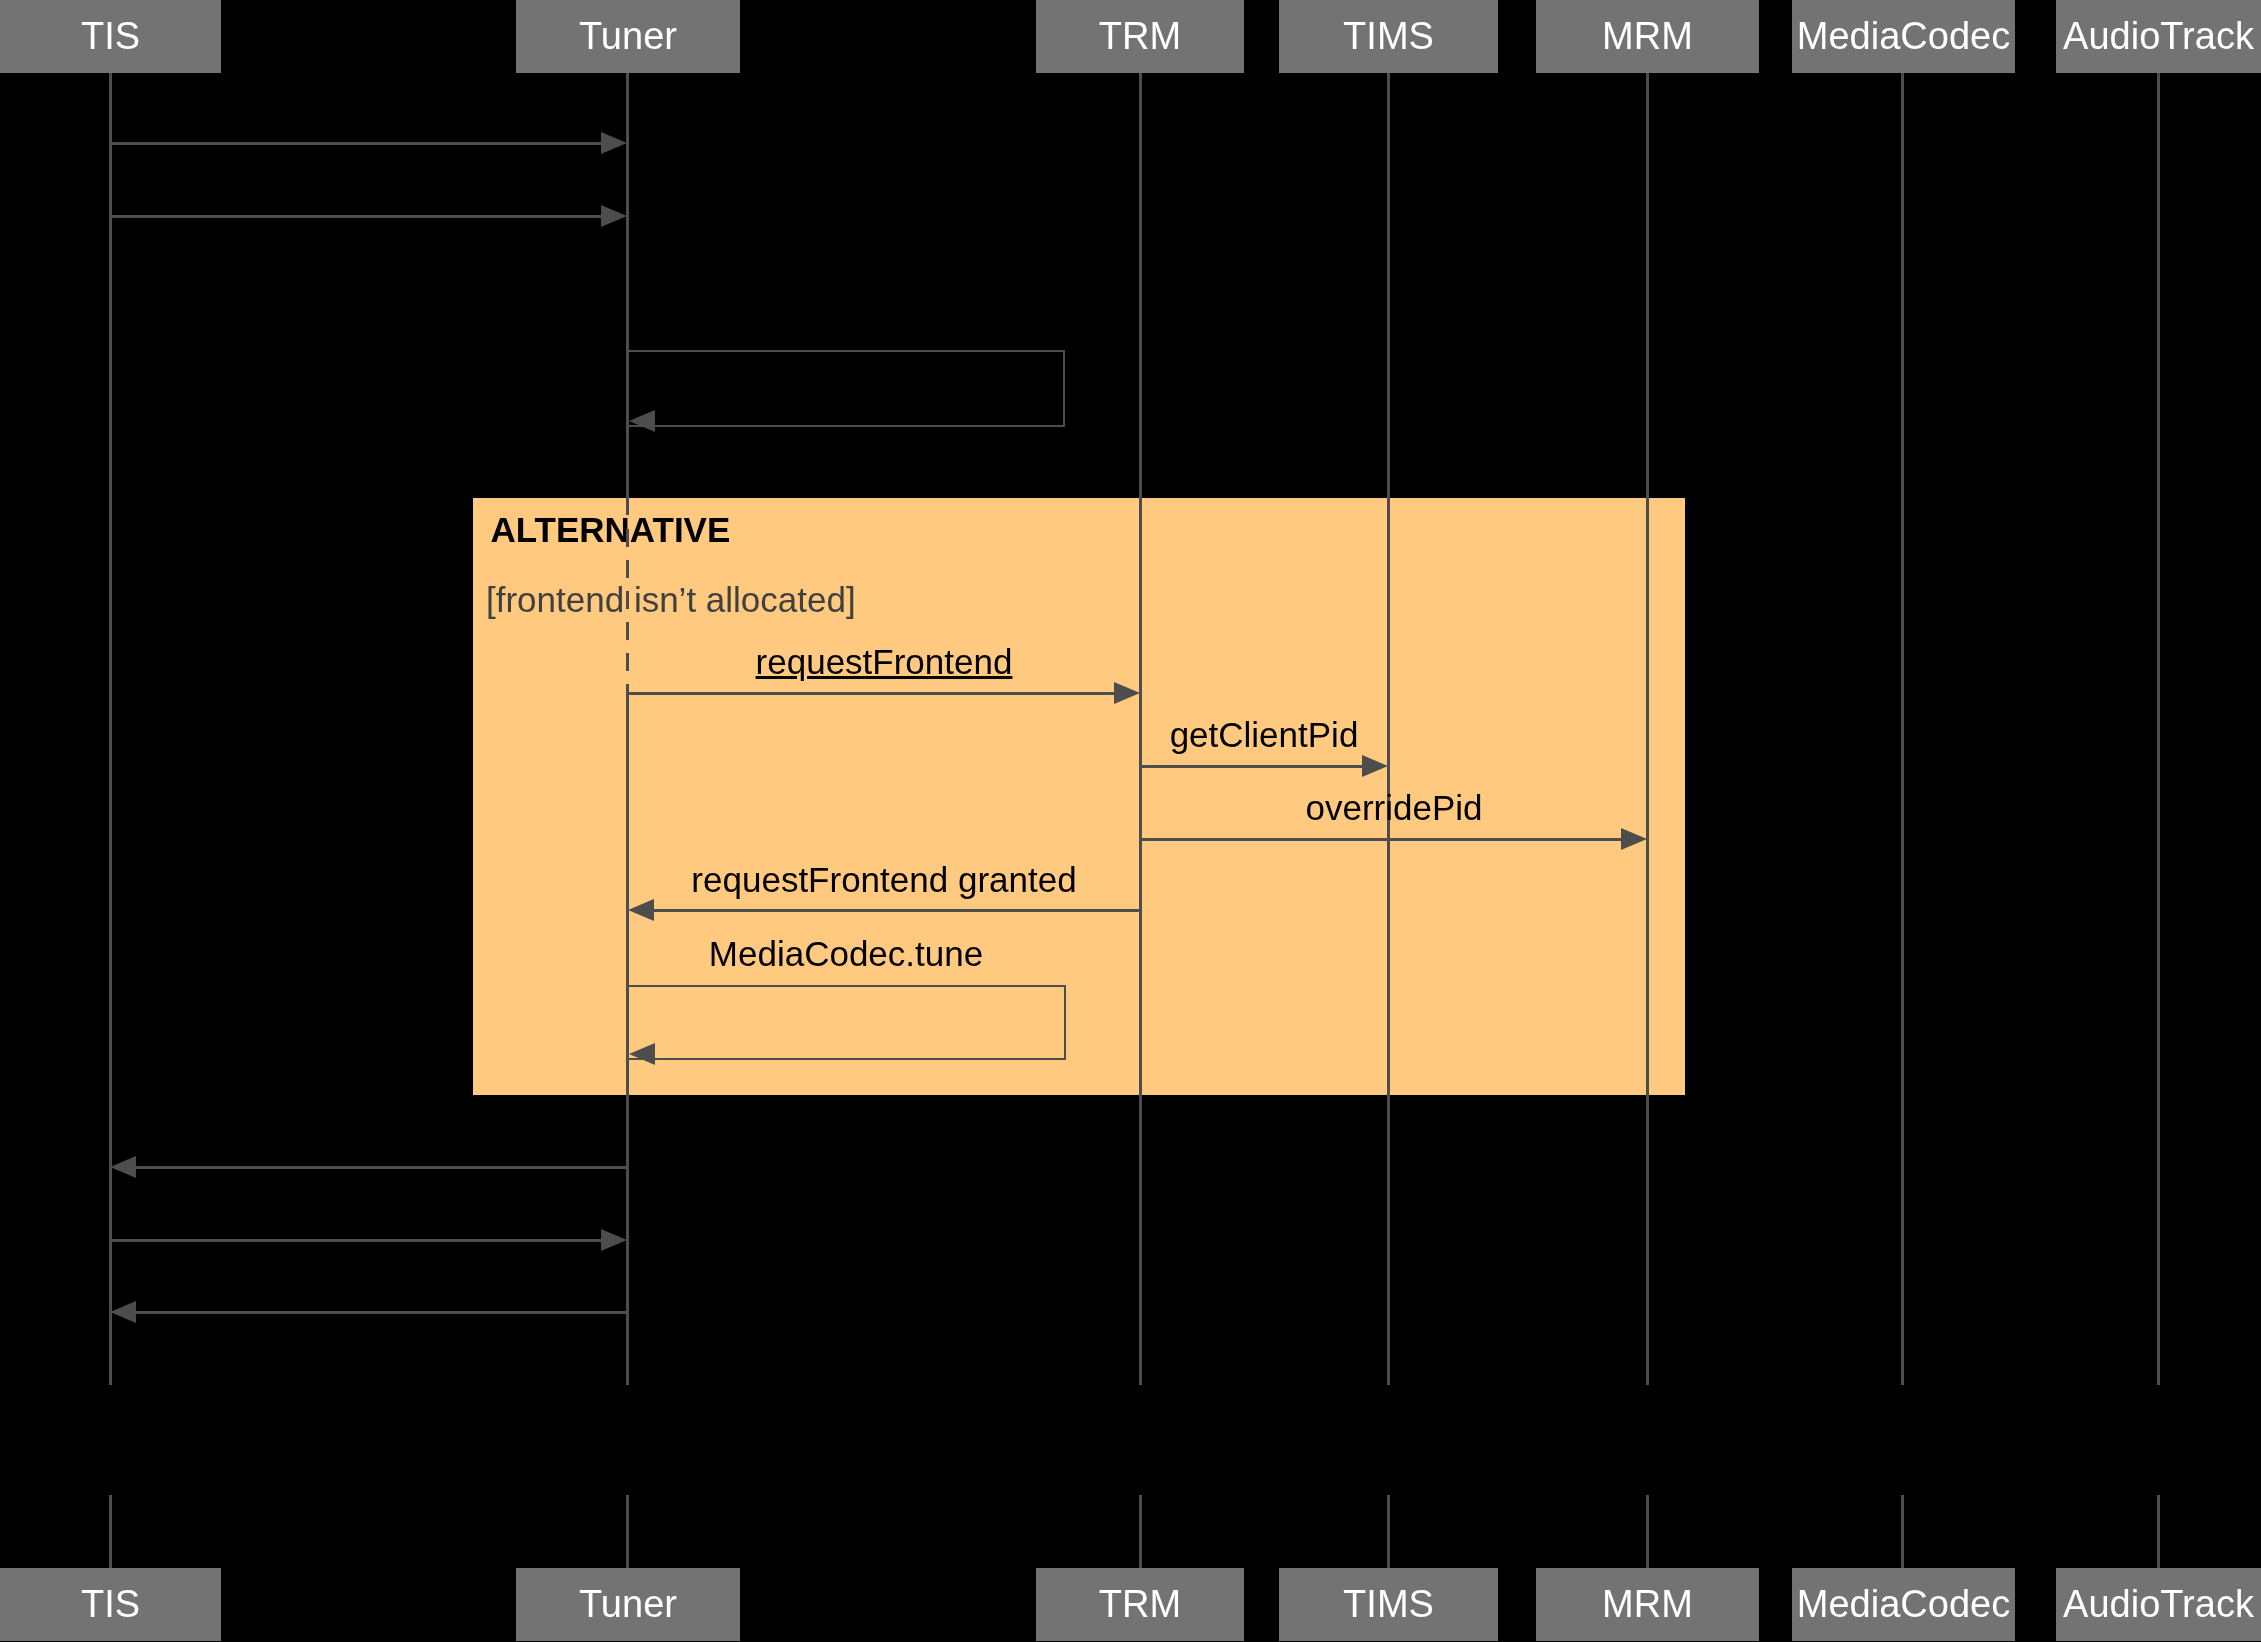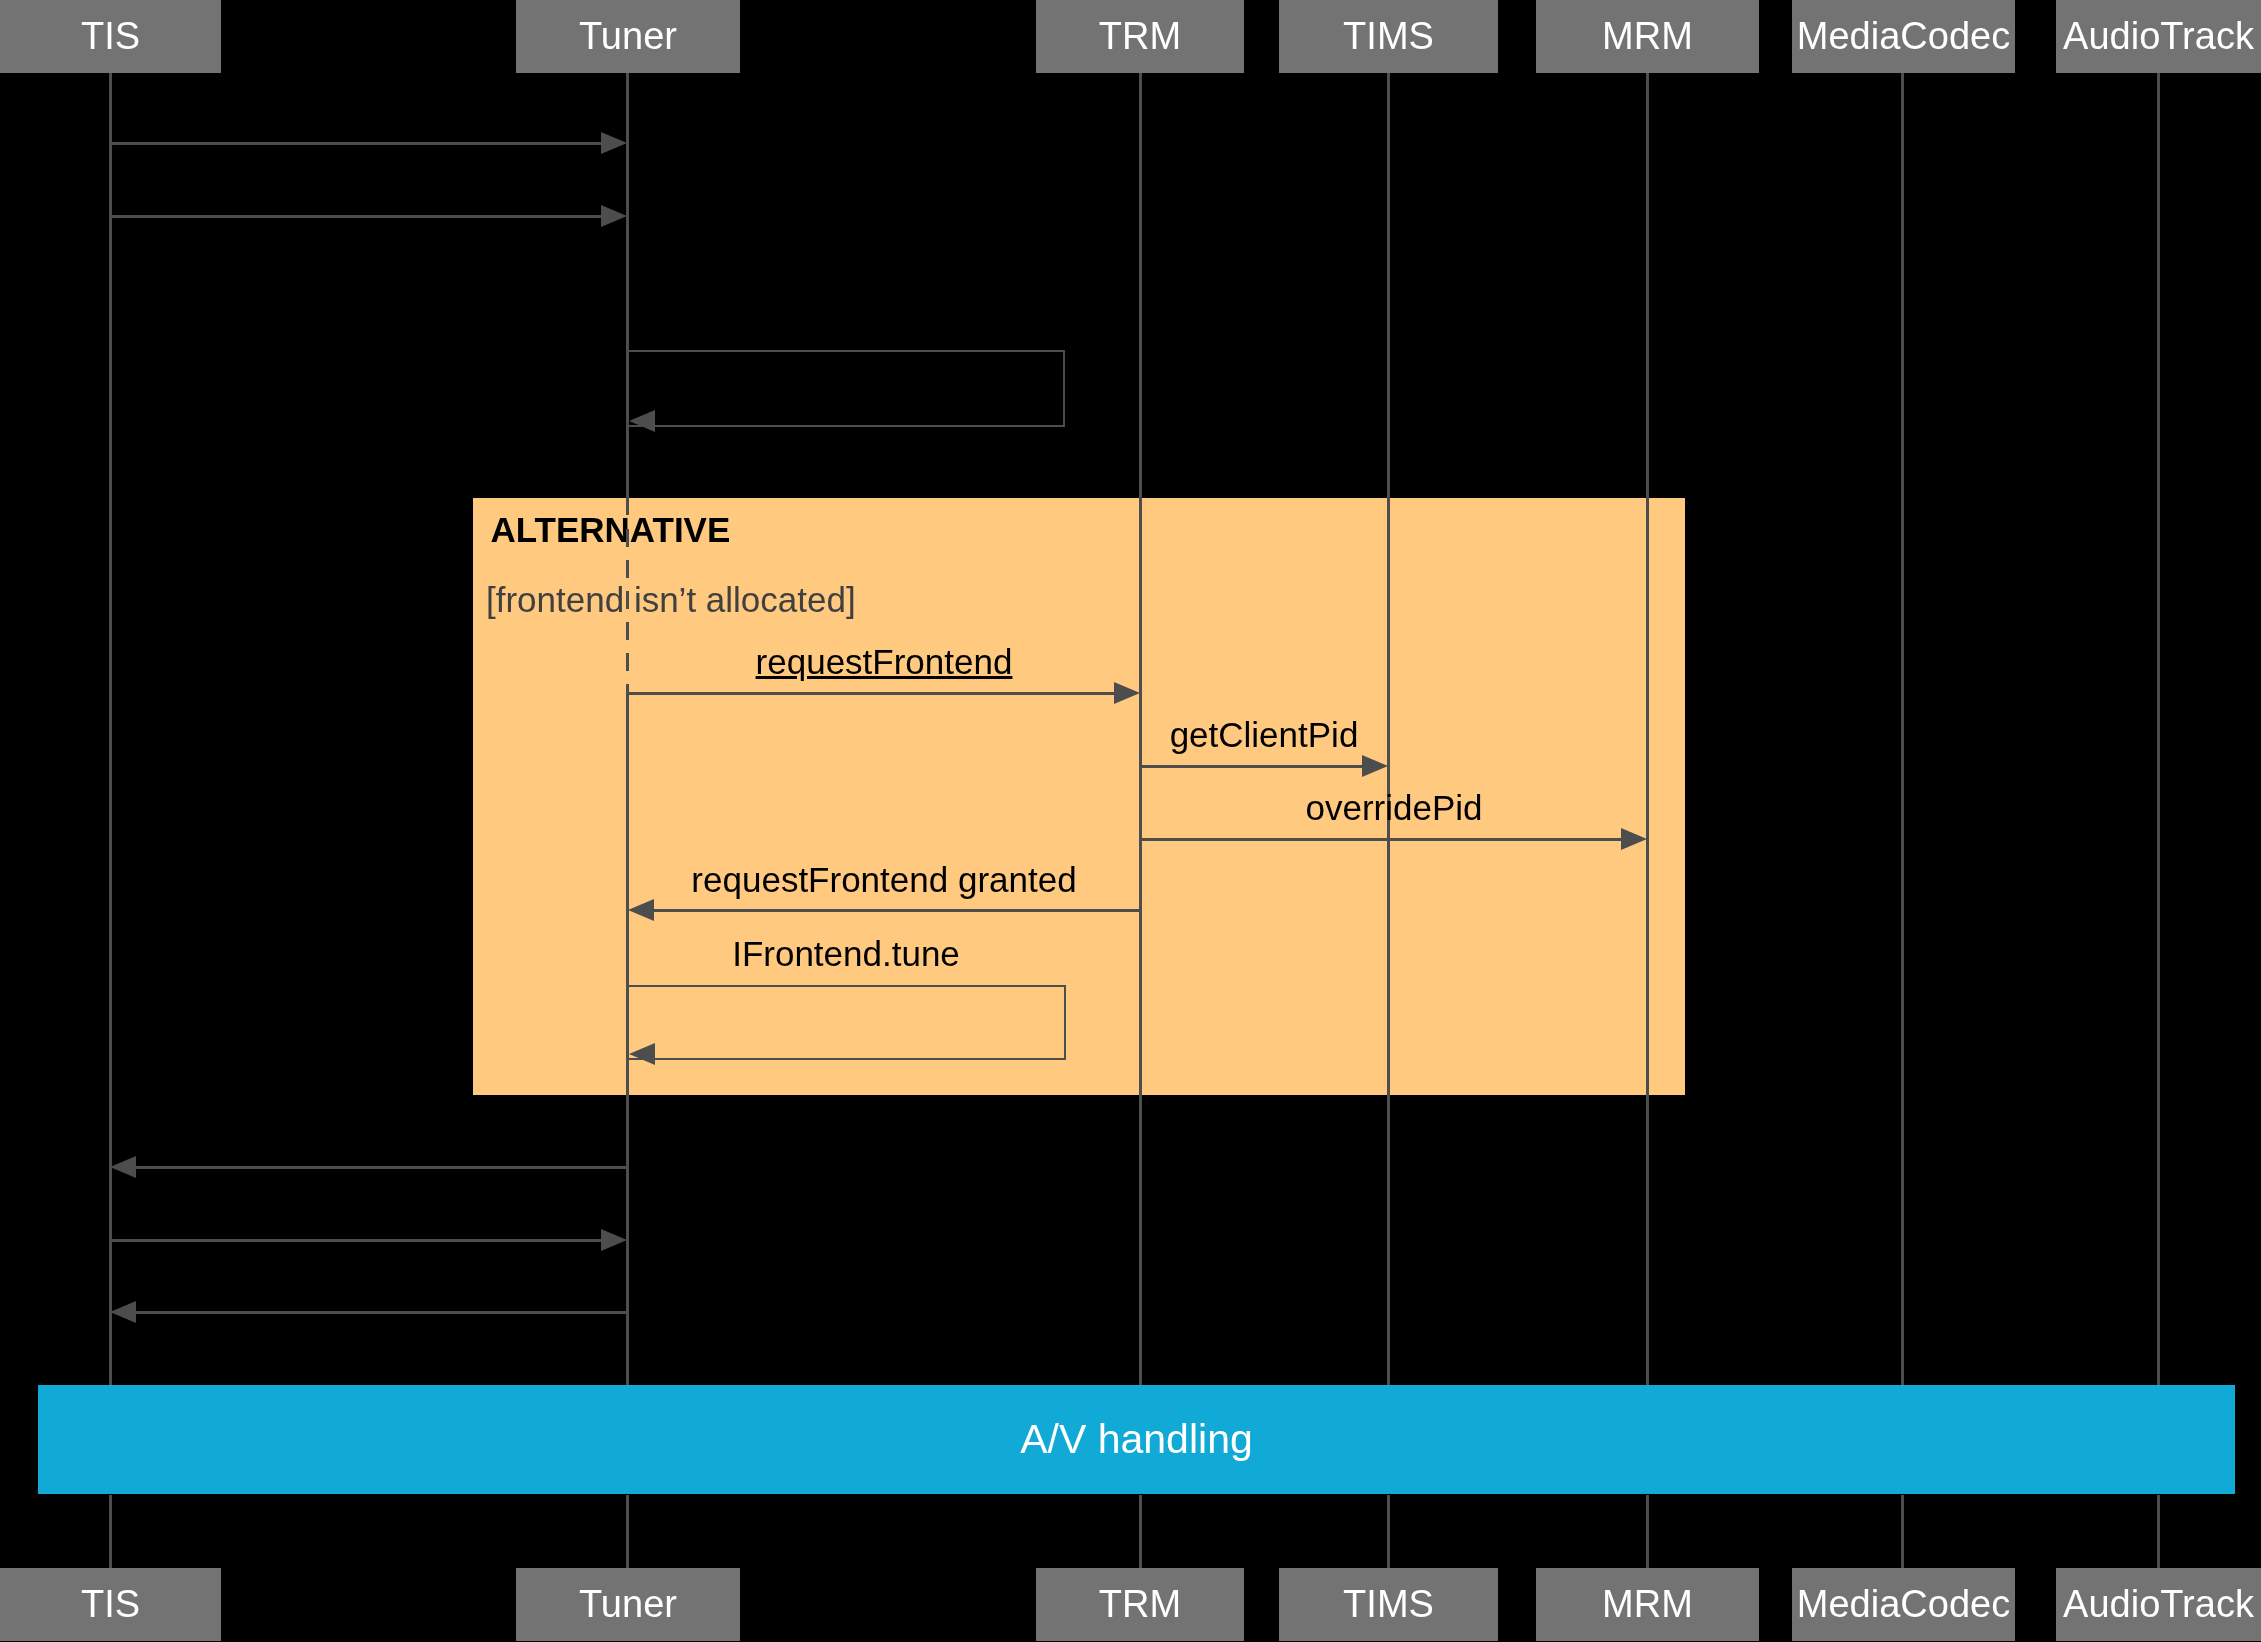--- a/index.html
+++ b/index.html
@@ -103,27 +103,24 @@
       <div class="head-right" style="left: 1362px; top: 755px;"></div>
       <div class="msglabel" style="left: 1264px; top: 715px;">getClientPid</div>
       <div class="msgline" style="left: 1140px; top: 838px; width: 484px;"></div>
       <div class="head-right" style="left: 1621px; top: 828px;"></div>
       <div class="msglabel" style="left: 1394px; top: 788px;">overridePid</div>
       <div class="msgline" style="left: 651px; top: 909px; width: 489px;"></div>
       <div class="head-left" style="left: 628px; top: 899px;"></div>
       <div class="msglabel" style="left: 884px; top: 860px;">requestFrontend granted</div>
       <div class="selfcall" style="left: 628px; top: 985px; width: 436px; height: 71px;"></div>
       <div class="head-left" style="left: 629px; top: 1043px;"></div>
-      <div class="msglabel" style="left: 846px; top: 934px;">IFrontend.tune</div>
+      <div class="msglabel" style="left: 846px; top: 934px;">MediaCodec.tune</div>
       <div class="msgline" style="left: 134px; top: 1166px; width: 494px;"></div>
       <div class="head-left" style="left: 110px; top: 1156px;"></div>
       <div class="msgline" style="left: 110px; top: 1239px; width: 494px;"></div>
       <div class="head-right" style="left: 601px; top: 1229px;"></div>
       <div class="msgline" style="left: 134px; top: 1311px; width: 494px;"></div>
       <div class="head-left" style="left: 110px; top: 1301px;"></div>
     </div>
 
-  <div class="avbar" style="left: 38px; top: 1385px; width: 2197px; height: 109px;">
-    <span>A/V handling</span>
-  </div>
 
 </div>
 
 
 </body></html>

